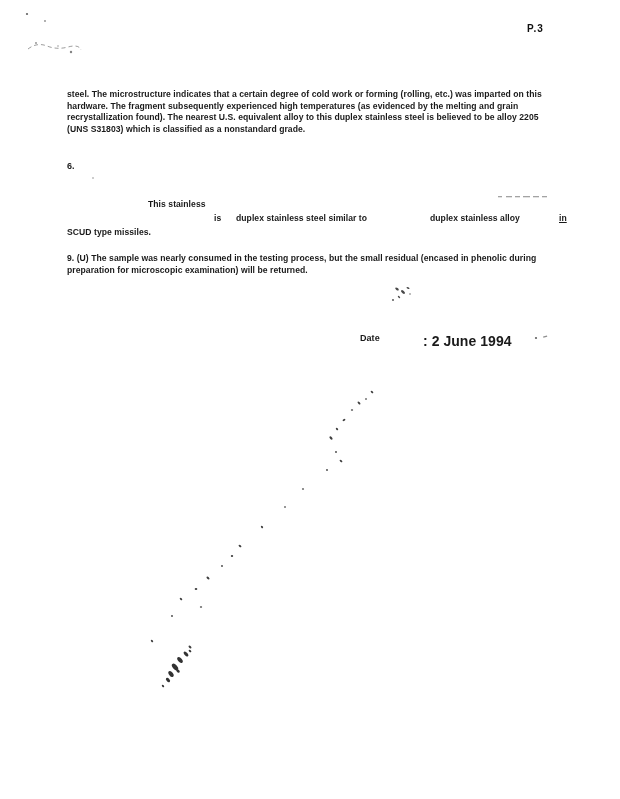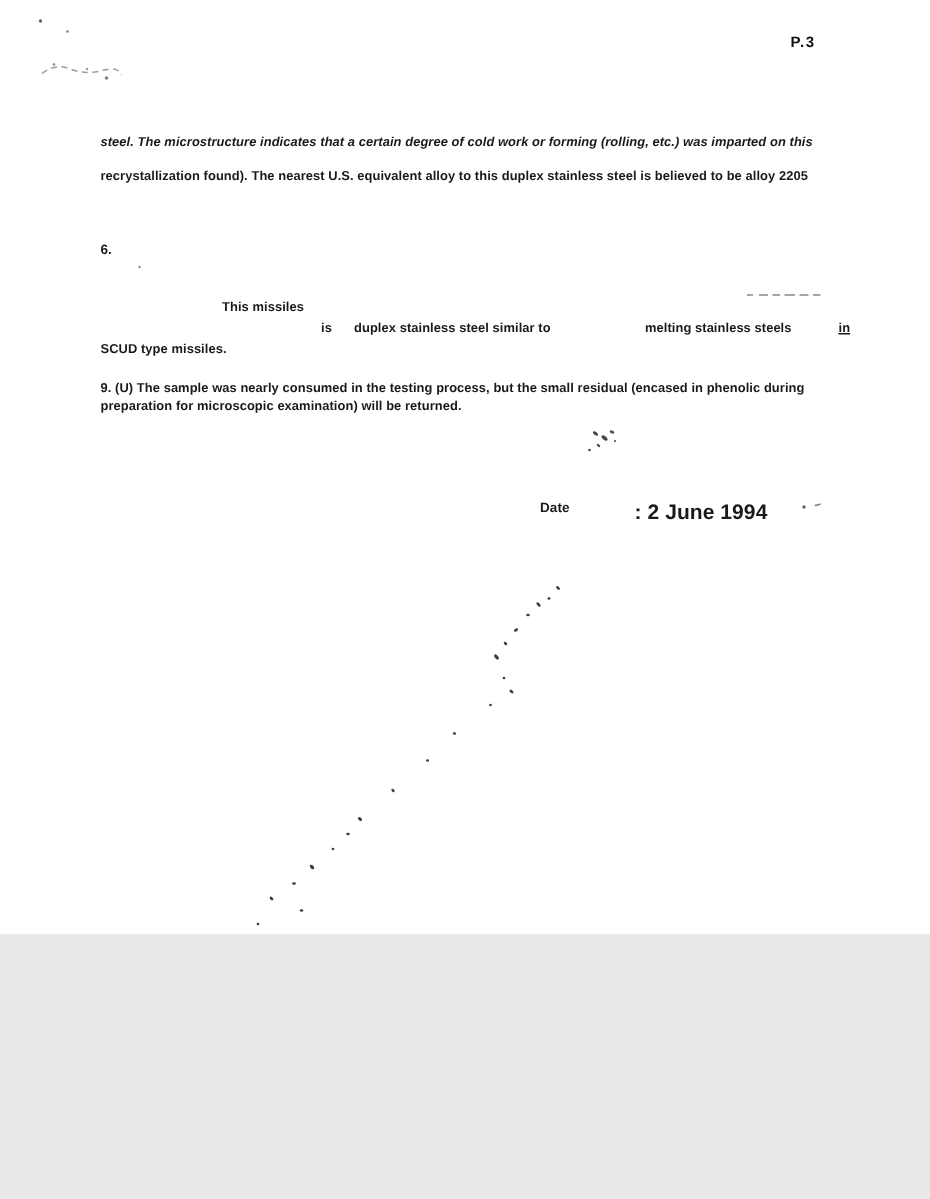--- a/index.html
+++ b/index.html
@@ -1,18 +1,18 @@
 <!DOCTYPE html>
 <html><head>
 <meta charset="utf-8">
 <style>
   html,body{margin:0;padding:0;background:#e8e8e8;}
   .page{
     position:relative;
-    width:620px;height:623px;
+    width:620px;height:799px;
     background:#ffffff;
     font-family:"Liberation Sans", sans-serif;
     color:#161616;
     overflow:hidden;
     margin:0 auto;
   }
   .artifacts{
     position:absolute;left:0;top:0;width:620px;height:799px;
     pointer-events:none;
   }
@@ -22,21 +22,21 @@
     font-weight:bold;
     font-size:8.6px;
     letter-spacing:0.05px;
     color:#1a1a1a;
   }
   .page-number{
     position:absolute;left:527px;top:23px;
     font-size:10px;font-weight:bold;letter-spacing:1px;color:#111;
   }
   
-  .p1-l1{left:67px;top:89px;font-style:italic;}
+  .p1-l1{left:67px;top:89px;}
   .p1-l2{left:67px;top:100.5px;}
   .p1-l3{left:67px;top:112px;}
   .p1-l4{left:67px;top:123.5px;}
   
   .item6{left:67px;top:161px;font-size:9px;}
   
   .frag-intro{left:148px;top:199px;}
   .frag-is{left:214px;top:213px;}
   .frag-middle{left:236px;top:213px;}
   .frag-steels{left:430px;top:213px;}
@@ -122,28 +122,30 @@
         <ellipse cx="178" cy="671" rx="2" ry="1.4" transform="rotate(45 178 671)"></ellipse>
         <ellipse cx="190" cy="651" rx="1.5" ry="1" transform="rotate(40 190 651)"></ellipse>
         <ellipse cx="163" cy="686" rx="1.4" ry="0.9" transform="rotate(45 163 686)"></ellipse>
       </g>
     </g>
   </svg>
 
   <div class="page-number">P.3</div>
 
   <div class="txt p1-l1">steel. The microstructure indicates that a certain degree of cold work or forming (rolling, etc.) was imparted on this</div>
+  <div class="txt p1-l2">hardware. The fragment subsequently experienced high temperatures (as evidenced by the melting and grain</div>
   <div class="txt p1-l3">recrystallization found). The nearest U.S. equivalent alloy to this duplex stainless steel is believed to be alloy 2205</div>
+  <div class="txt p1-l4">(UNS S31803) which is classified as a nonstandard grade.</div>
 
   <div class="txt item6">6.</div>
 
-  <div class="txt frag-intro">This missiles</div>
+  <div class="txt frag-intro">This stainless</div>
   <div class="txt frag-is">is</div>
   <div class="txt frag-middle">duplex stainless steel similar to</div>
-  <div class="txt frag-steels">melting stainless steels</div>
+  <div class="txt frag-steels">duplex stainless alloy</div>
   <div class="txt frag-in">in</div>
   <div class="txt frag-tail">SCUD type missiles.</div>
 
   <div class="txt p7-l1">9. (U) The sample was nearly consumed in the testing process, but the small residual (encased in phenolic during</div>
   <div class="txt p7-l2">preparation for microscopic examination) will be returned.</div>
 
   <div class="txt date-label">Date</div>
   <div class="txt date-value">: 2 June 1994</div>
 
 </div>

